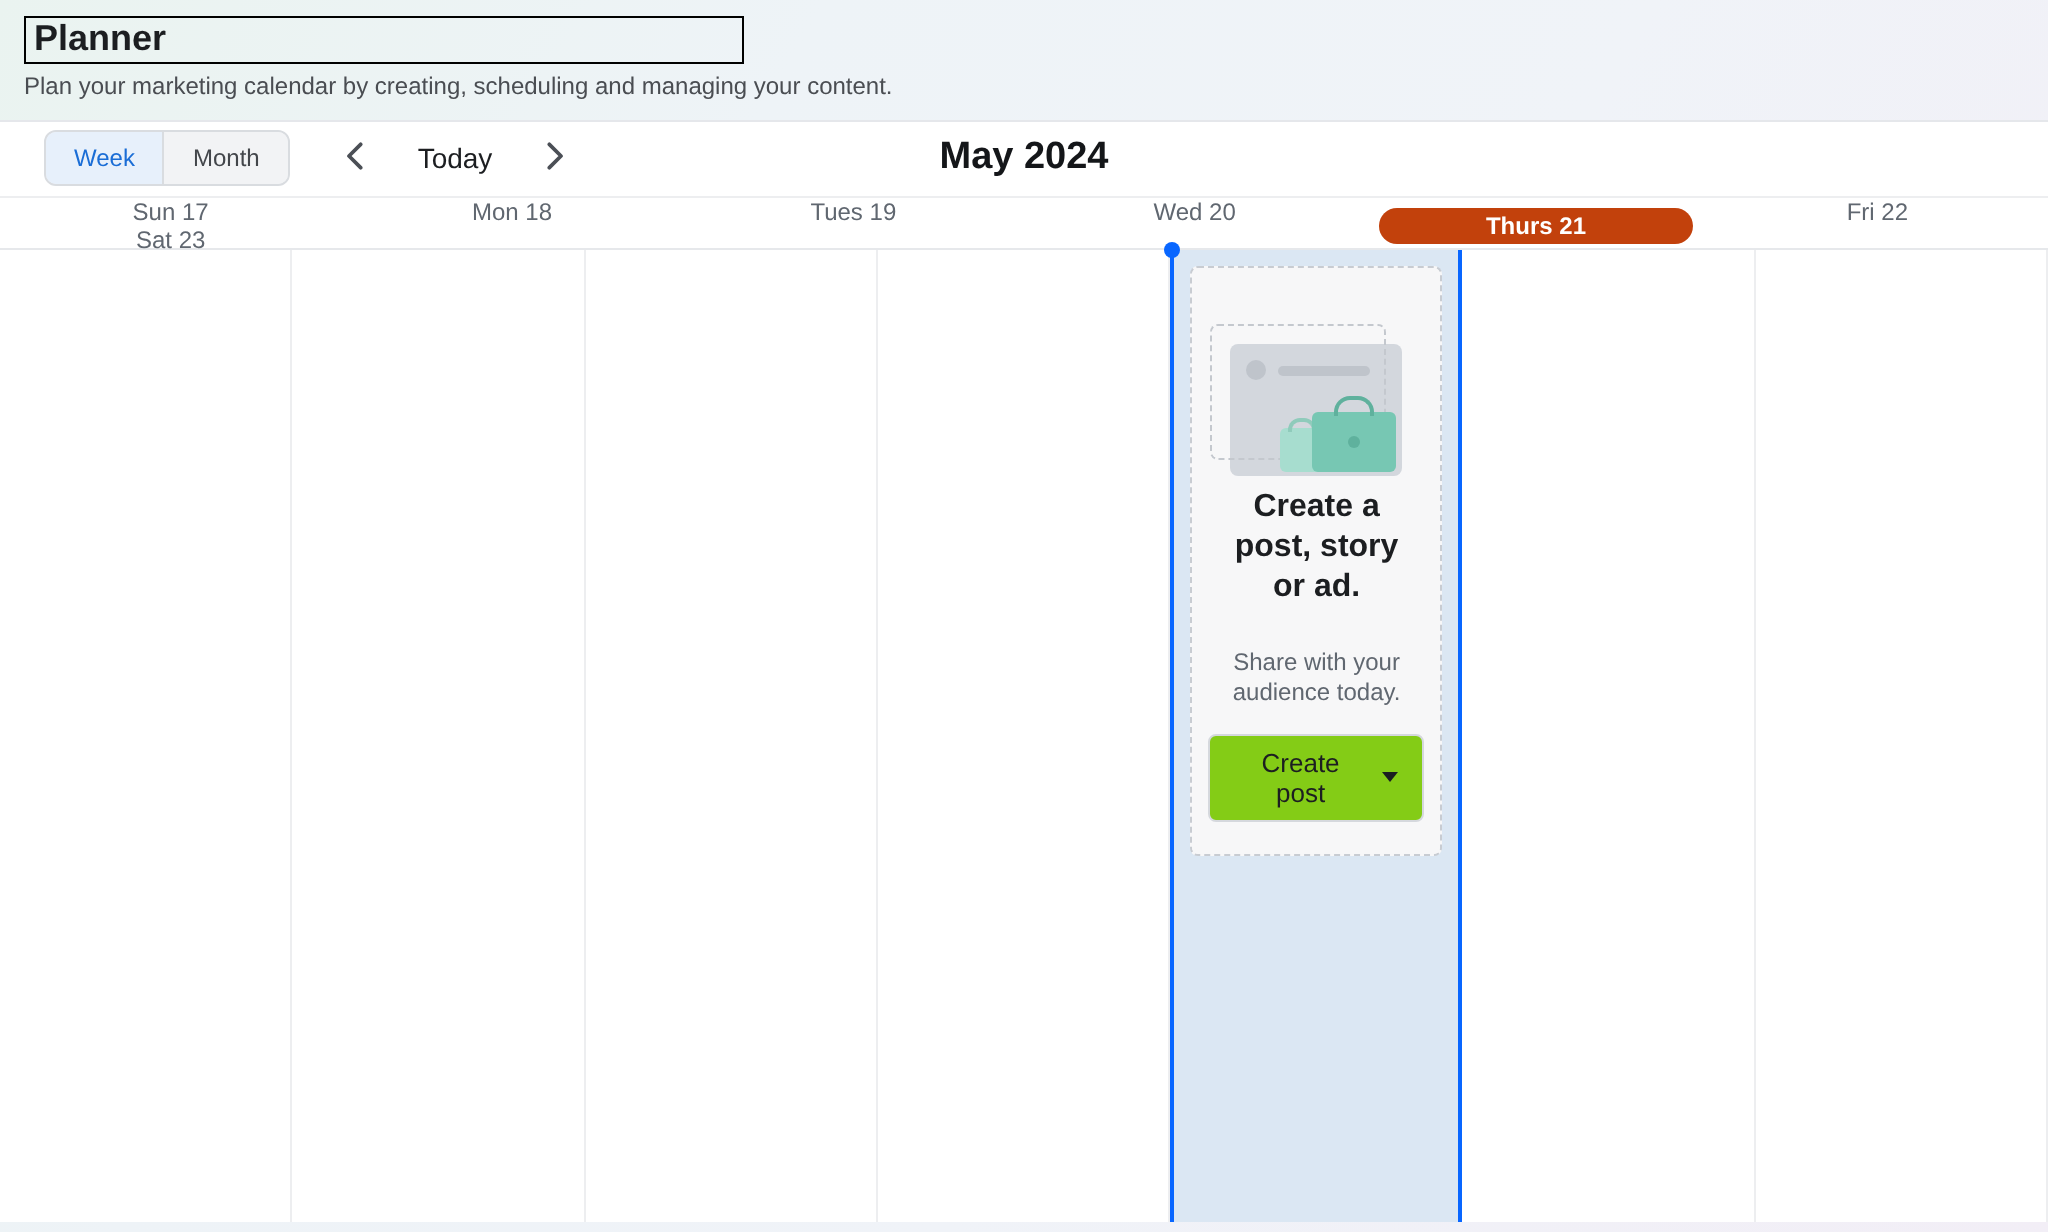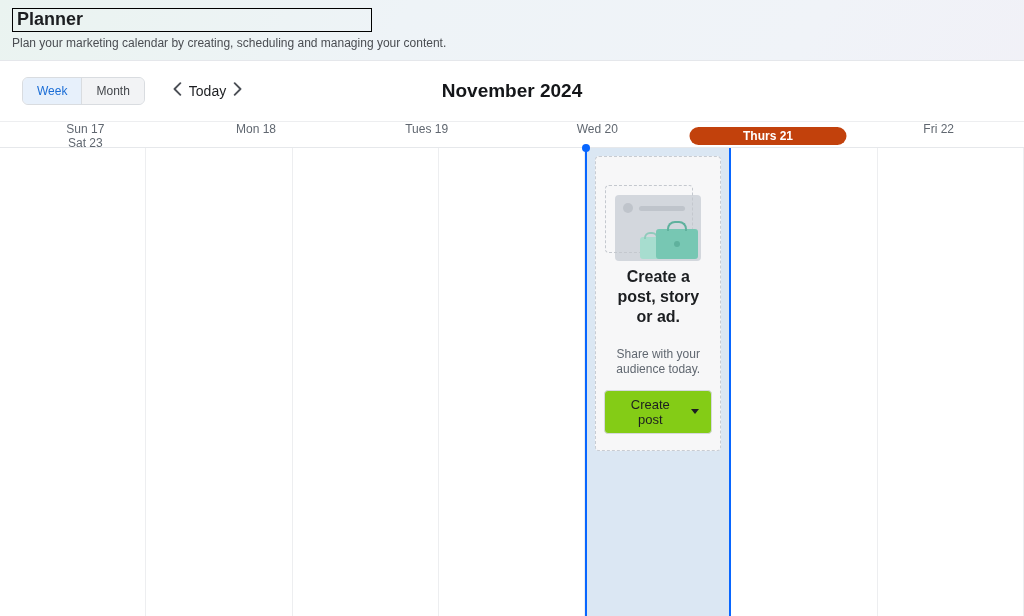--- a/index.html
+++ b/index.html
@@ -36,21 +36,21 @@
     width: 100%;
   }
 
   .toolbar {
     display: flex;
     align-items: center;
     padding: 10px 22px;
     gap: 12px;
     position: relative;
     border-bottom: 1px solid #edeef0;
-    height: 61px;
+    height: 38px;
   }
   .seg-group {
     display: inline-flex;
     border: 1px solid #d9dce0;
     border-radius: 6px;
     overflow: hidden;
     background: #f2f3f5;
   }
   .seg-btn {
     padding: 6px 14px;
@@ -63,20 +63,21 @@
   }
   .seg-btn + .seg-btn { border-left: 1px solid #d9dce0; }
   .seg-btn.active {
     background: #e7f0fb;
     color: #1a6dd6;
   }
 
   .nav-arrows {
     display: inline-flex;
     align-items: center;
+    gap: 20px;
     margin-left: 10px;
   }
   .arrow-btn {
     width: 22px; height: 22px;
     display: inline-flex; align-items: center; justify-content: center;
     border: none; background: transparent; cursor: pointer;
     color: #4b4f56;
   }
   .arrow-btn svg { width: 10px; height: 14px; }
   .today-btn {
@@ -289,21 +290,21 @@
       <button class="today-btn">Today</button>
       <button class="arrow-btn">
         <span>
           <svg viewBox="0 0 8 12" fill="none">
               <path d="m2 1 5 5-5 5" stroke="currentColor" stroke-width="1.6" stroke-linecap="round" stroke-linejoin="round"></path>
             </svg>
         </span>
       </button>
     </div>
 
-    <div class="month-title">November 2024</div>
+    <div class="month-title">May 2024</div>
   </div>
 
   <div class="days-header">
     <div class="day-head">
         <span>Sun 17</span>
       </div>
     <div class="day-head">
         <span>Mon 18</span>
       </div>
     <div class="day-head">

